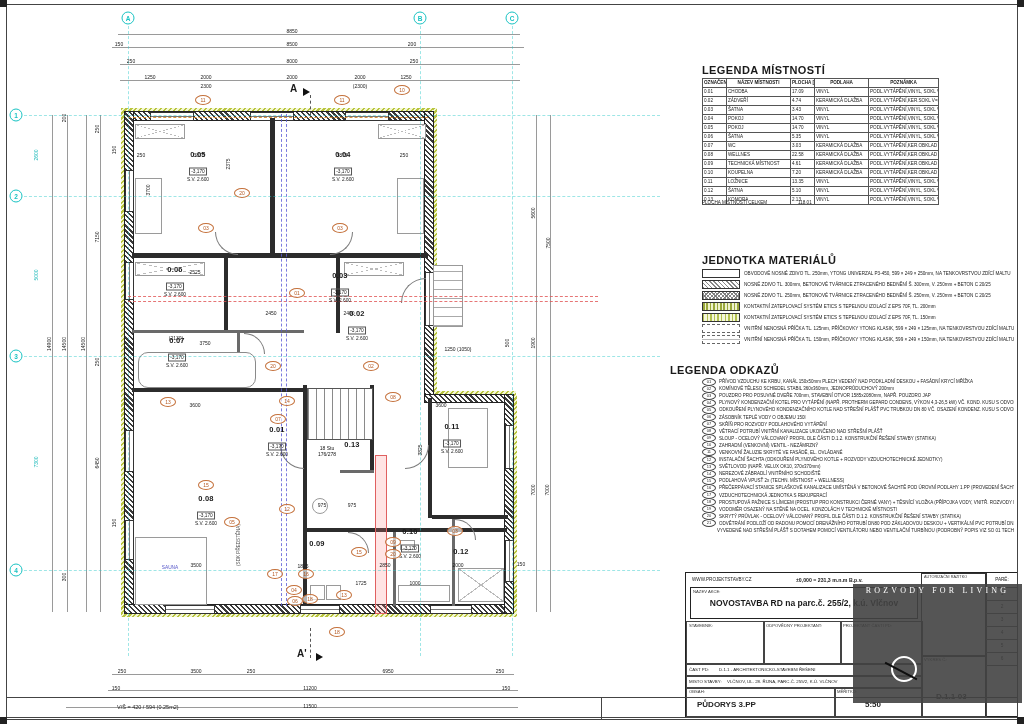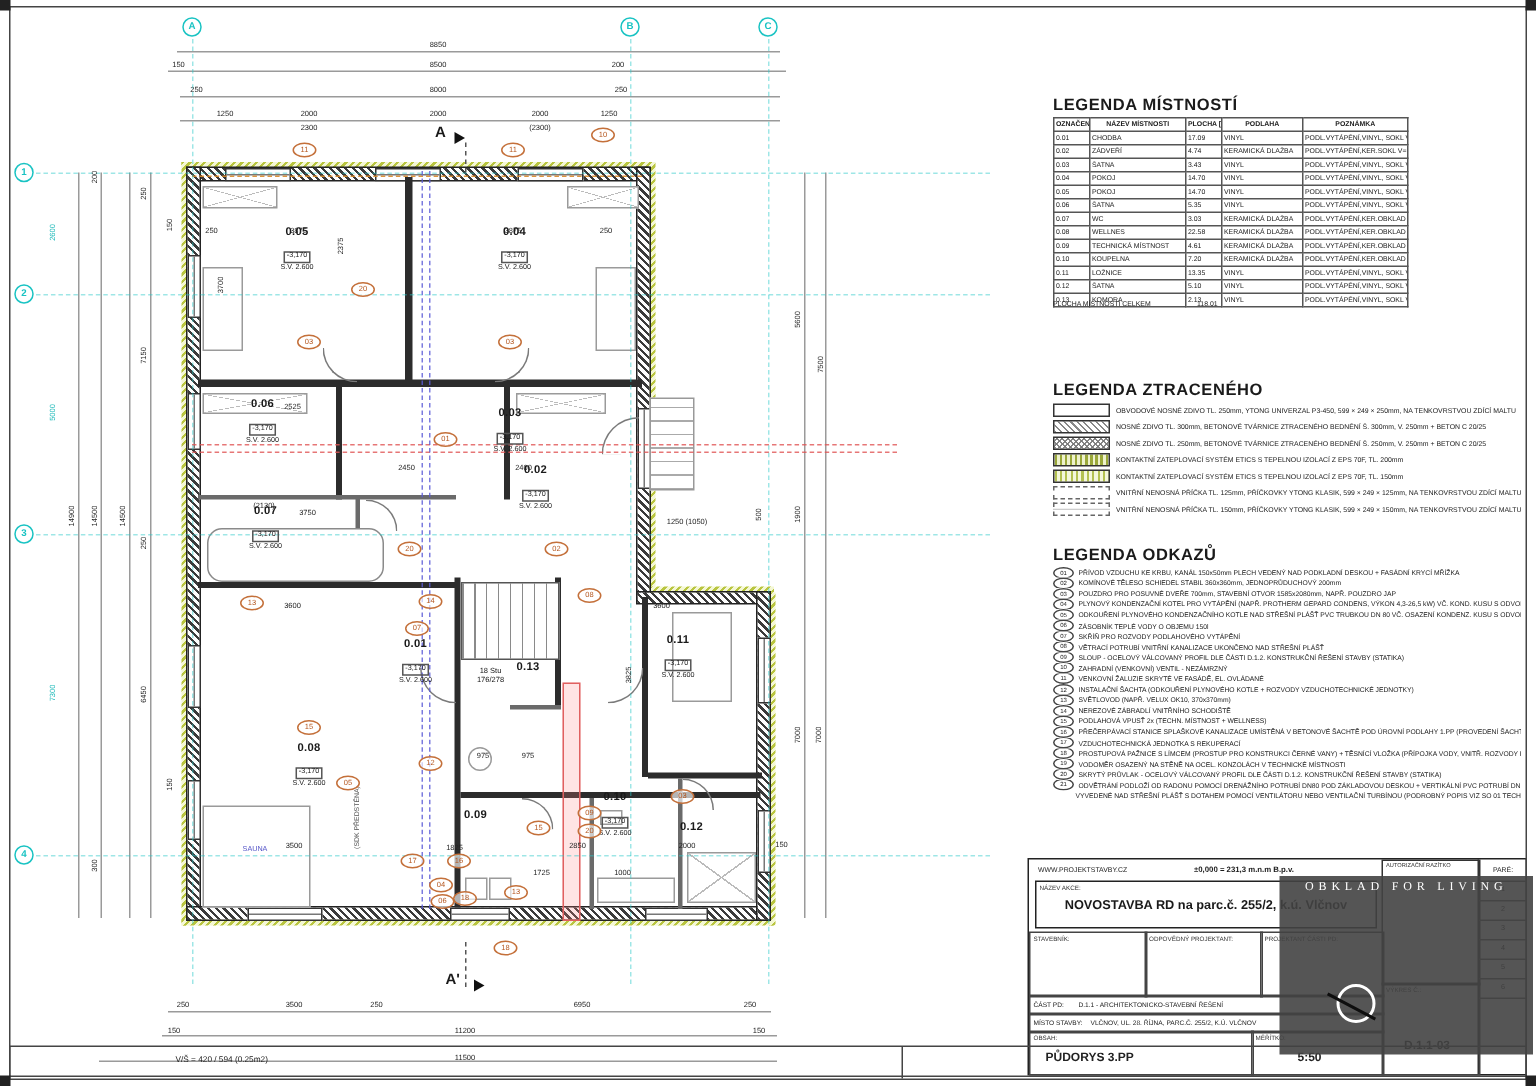--- a/index.html
+++ b/index.html
@@ -473,21 +473,21 @@
           <td>VINYL</td>
           <td>PODL.VYTÁPĚNÍ,VINYL, SOKL V=100</td>
         </tr>
       </tbody>
   </table>
   <div class="lr-total">
     <span>PLOCHA MÍSTNOSTÍ CELKEM</span>
     <span>118.01</span>
   </div>
 
-  <div class="rtitle" style="left:702px;top:254px">LEGENDA ZTRACENÉHO</div>
+  <div class="rtitle" style="left:702px;top:254px">JEDNOTKA MATERIÁLŮ</div>
   <ul class="lmat" id="lmat-list">
       <li>
         <span class="sw plain"></span>
         <span>OBVODOVÉ NOSNÉ ZDIVO TL. 250mm, YTONG UNIVERZAL P3-450, 599 × 249 × 250mm, NA TENKOVRSTVOU ZDÍCÍ MALTU</span>
       </li>
       <li>
         <span class="sw diag"></span>
         <span>NOSNÉ ZDIVO TL. 300mm, BETONOVÉ TVÁRNICE ZTRACENÉHO BEDNĚNÍ Š. 300mm, V. 250mm + BETON C 20/25</span>
       </li>
       <li>
@@ -505,21 +505,21 @@
       <li>
         <span class="sw dash125"></span>
         <span>VNITŘNÍ NENOSNÁ PŘÍČKA TL. 125mm, PŘÍČKOVKY YTONG KLASIK, 599 × 249 × 125mm, NA TENKOVRSTVOU ZDÍCÍ MALTU</span>
       </li>
       <li>
         <span class="sw dash150"></span>
         <span>VNITŘNÍ NENOSNÁ PŘÍČKA TL. 150mm, PŘÍČKOVKY YTONG KLASIK, 599 × 249 × 150mm, NA TENKOVRSTVOU ZDÍCÍ MALTU</span>
       </li>
     </ul>
 
-  <div class="rtitle" style="left:702px;top:364px">LEGENDA ODKAZŮ</div>
+  <div class="rtitle" style="left:670px;top:364px">LEGENDA ODKAZŮ</div>
   <ul class="lref" id="lref-list">
       <li>
         <span class="refn">01</span>
         <span>PŘÍVOD VZDUCHU KE KRBU, KANÁL 150x50mm PLECH VEDENÝ NAD PODKLADNÍ DESKOU + FASÁDNÍ KRYCÍ MŘÍŽKA</span>
       </li>
       <li>
         <span class="refn">02</span>
         <span>KOMÍNOVÉ TĚLESO SCHIEDEL STABIL 360x360mm, JEDNOPRŮDUCHOVÝ 200mm</span>
       </li>
       <li>
@@ -647,21 +647,21 @@
           <div class="pare-num">2</div>
           <div class="pare-num">3</div>
           <div class="pare-num">4</div>
           <div class="pare-num">5</div>
           <div class="pare-num">6</div>
         </div>
     </div>
   </div>
 
   <div class="wmark">
-    <div class="wm-sub">OBKLAD FOR LIVING</div>
+    <div class="wm-sub">ROZVODY FOR LIVING</div>
     <div class="wm-circ"></div>
     <div class="wm-needle"></div>
   </div>
 
   <div class="fstrip">
     <div class="vdiv"></div>
     <div class="fnote">V/Š = 420 / 594 (0.25m2)</div>
   </div>
 
   <div class="frame"></div>

